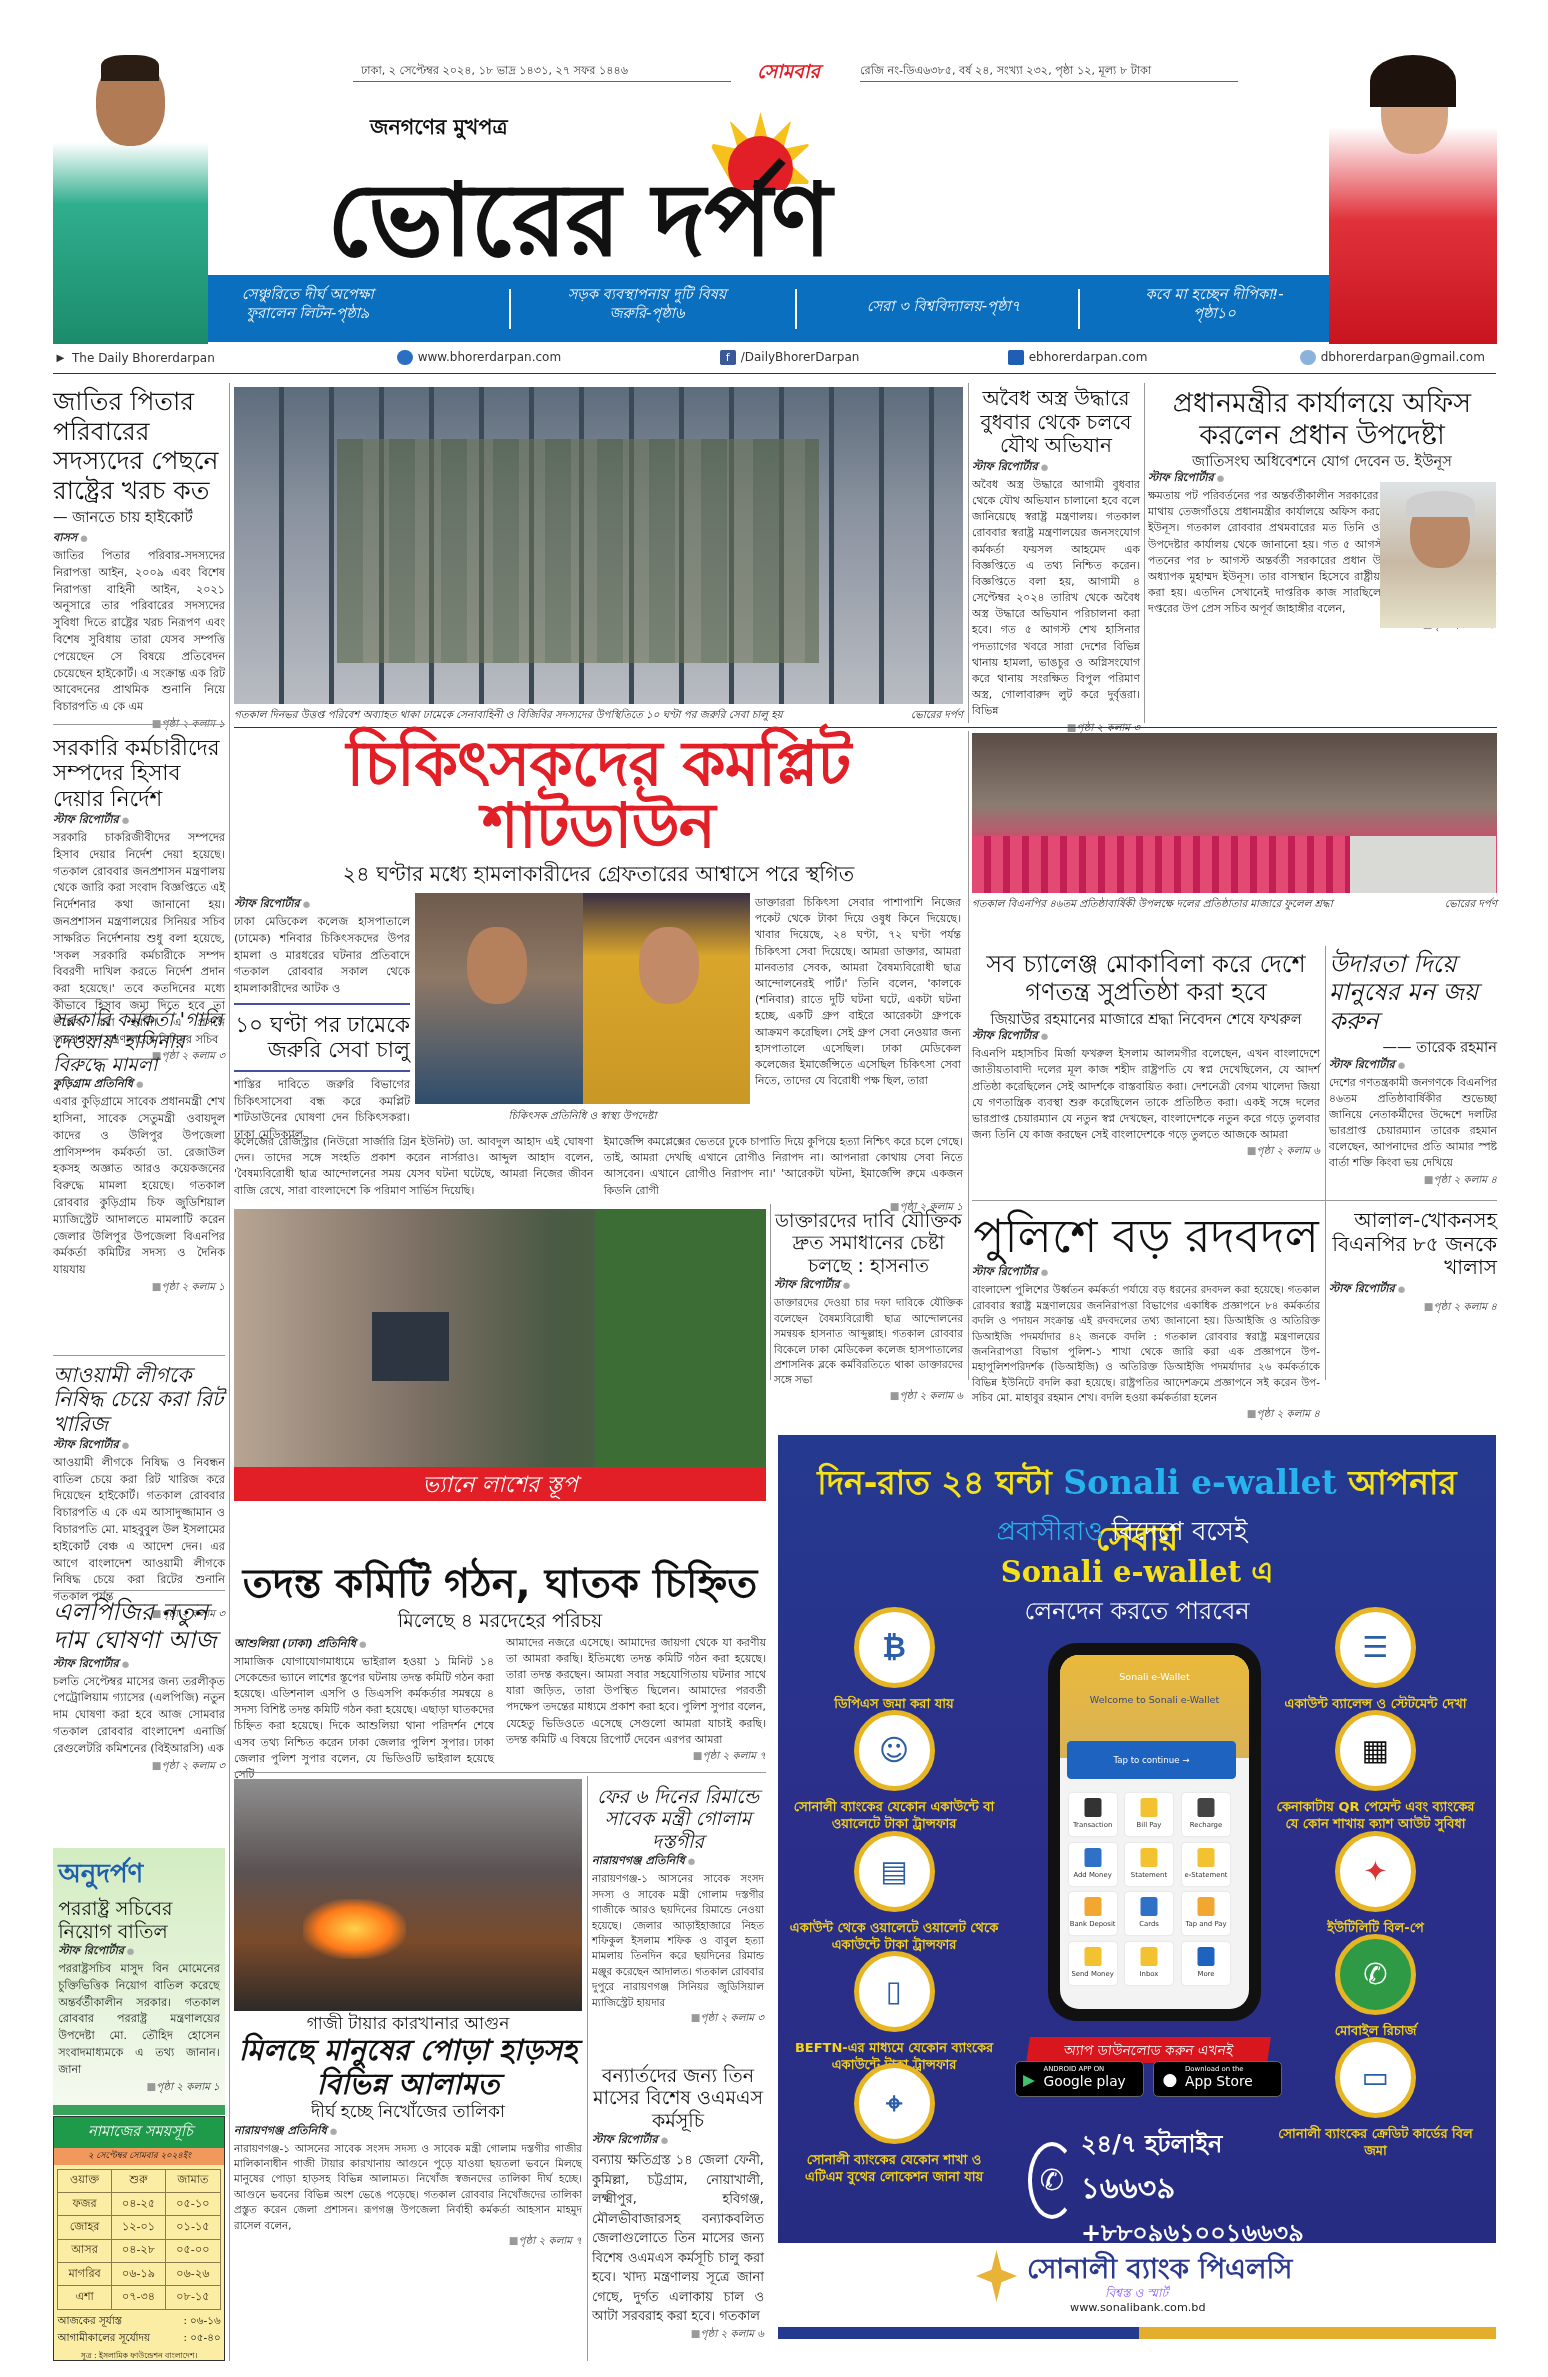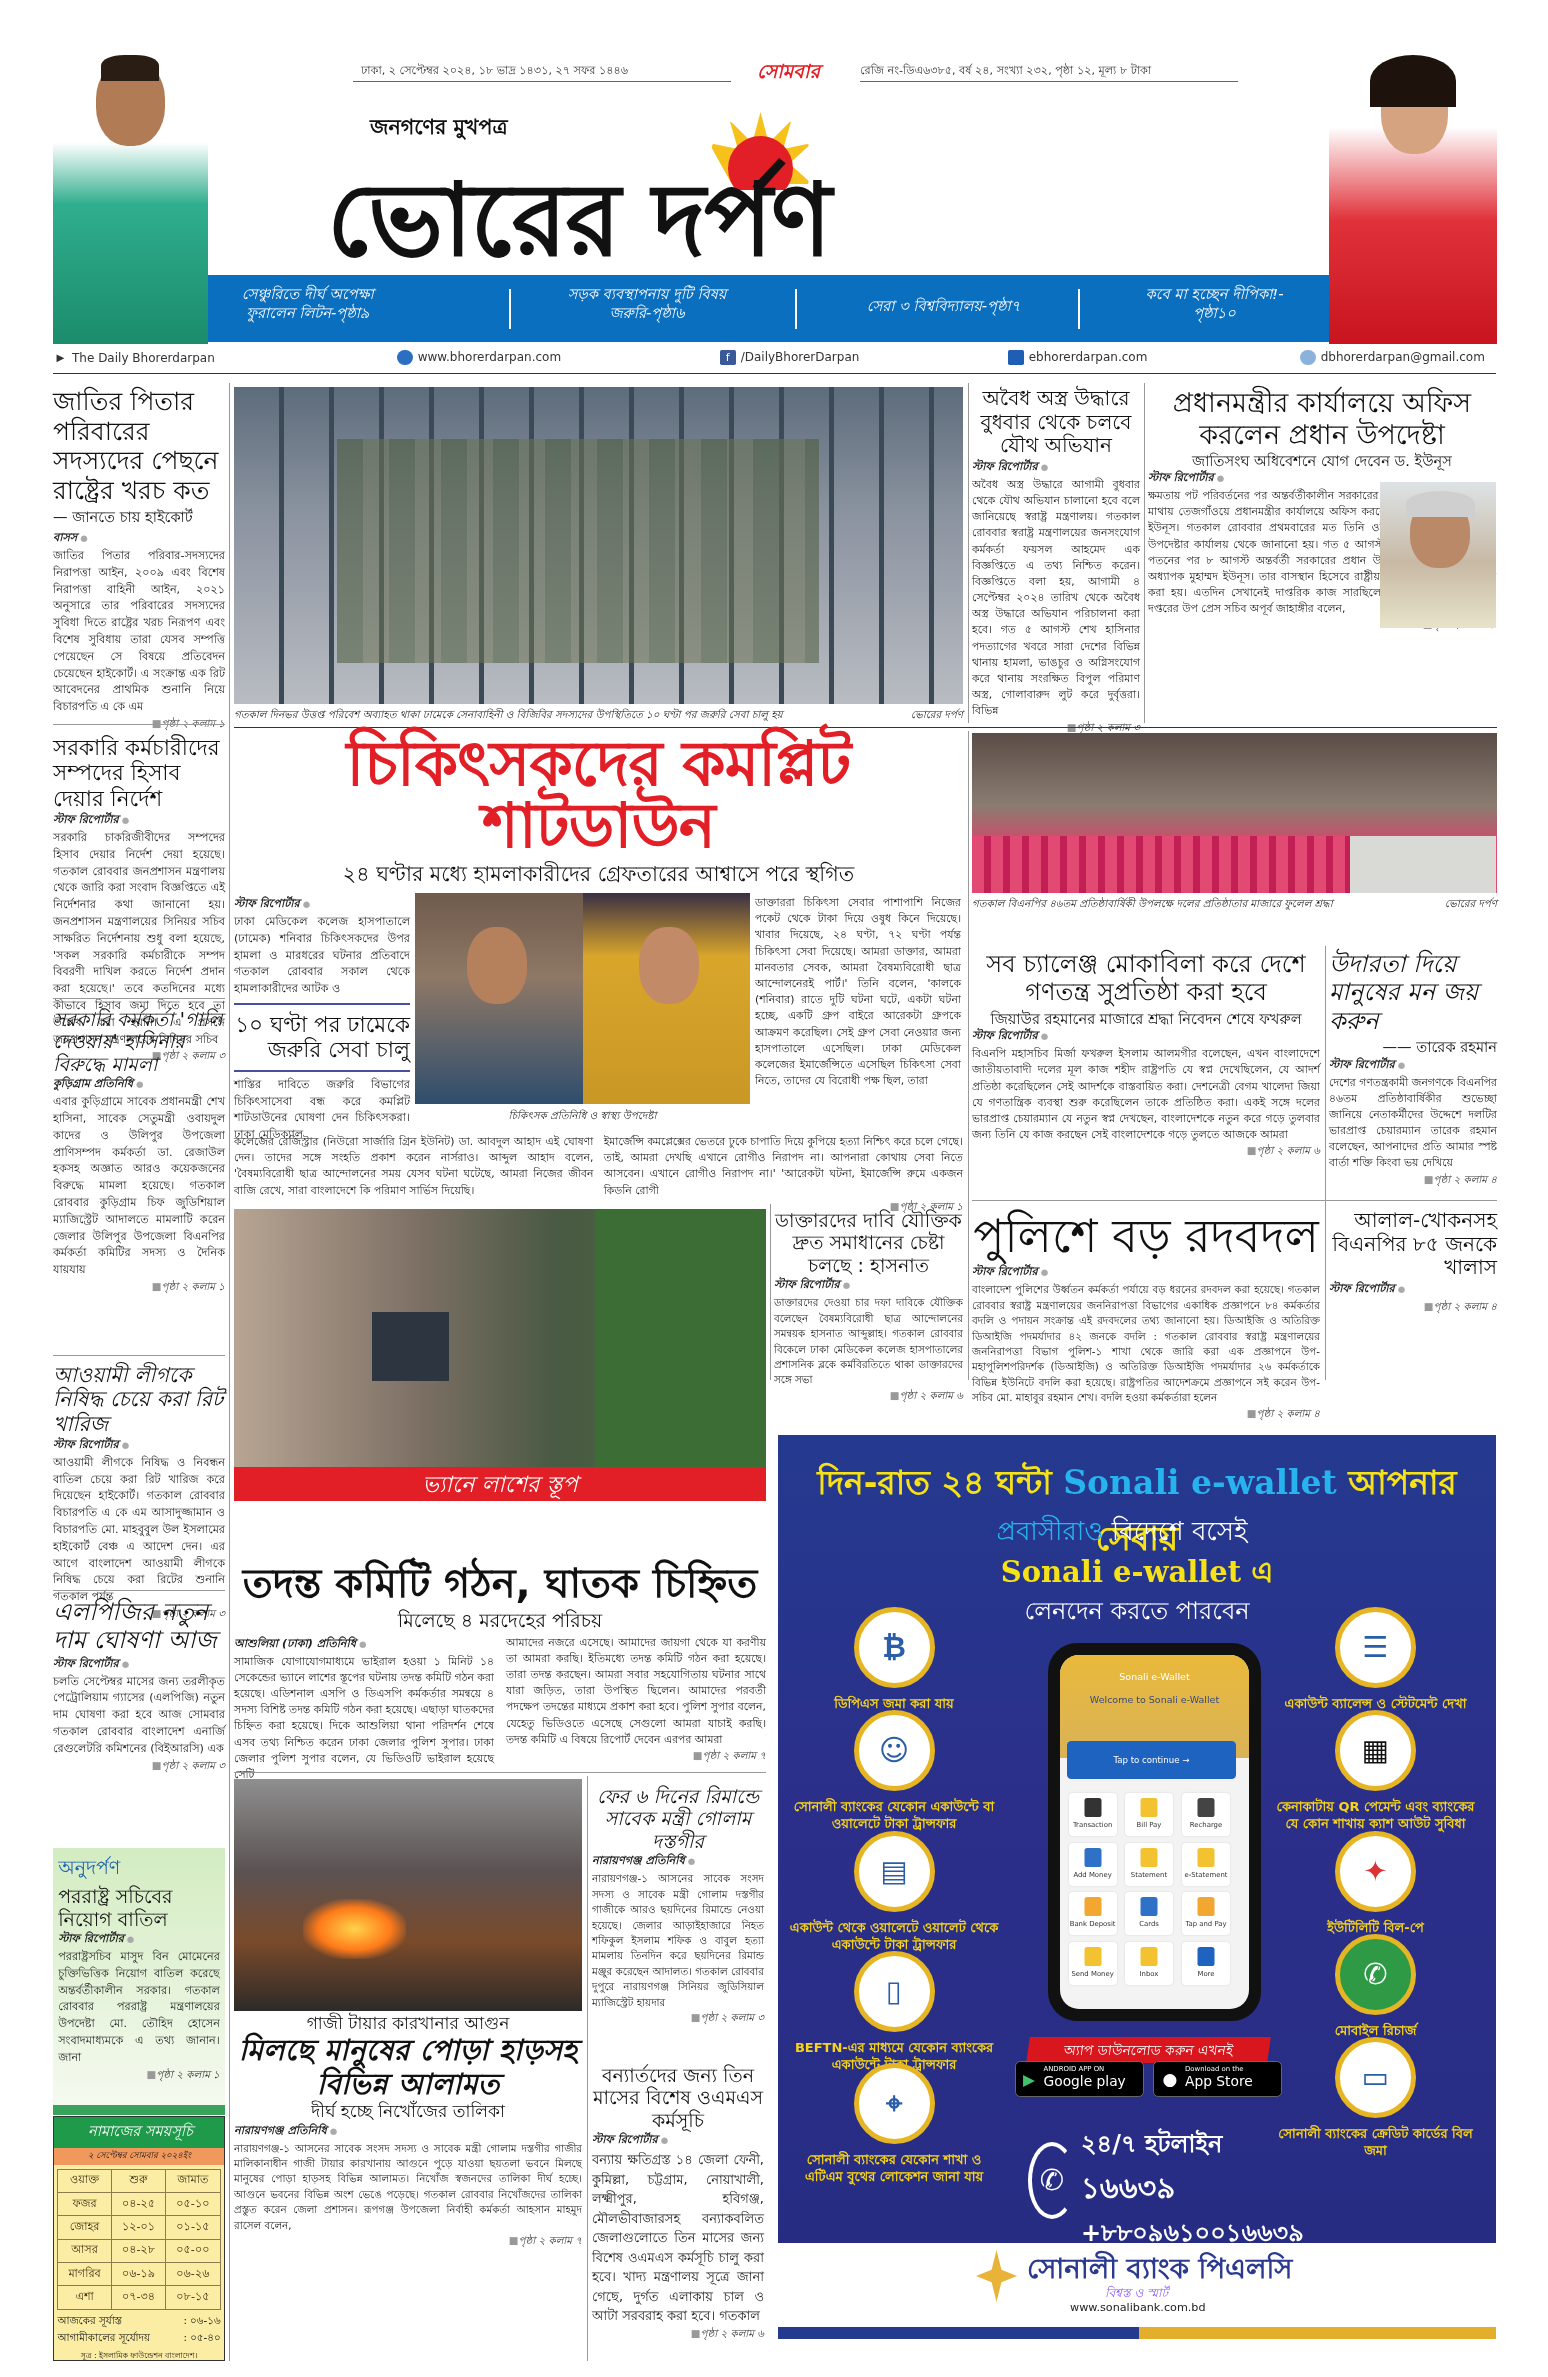--- a/index.html
+++ b/index.html
@@ -118,21 +118,21 @@
 <div class="rule-h" style="left:53px;top:1590px;width:172px"></div>
 
 <div class="abs" style="left:53px;top:1598px;width:172px">
   <div class="hl" style="font-size:24px;font-style:italic">এলপিজির নতুন দাম ঘোষণা আজ</div>
   <div class="byline">স্টাফ রিপোর্টার</div>
   <div class="body-text">চলতি সেপ্টেম্বর মাসের জন্য তরলীকৃত পেট্রোলিয়াম গ্যাসের (এলপিজি) নতুন দাম ঘোষণা করা হবে আজ সোমবার গতকাল রোববার বাংলাদেশ এনার্জি রেগুলেটরি কমিশনের (বিইআরসি) এক</div>
   <div class="jump">পৃষ্ঠা ২ কলাম ৩</div>
 </div>
 
 <div class="abs" style="left:53px;top:1848px;width:172px;height:267px;background:linear-gradient(180deg,#d3ecc1 0%,#f6faf1 100%);padding:5.2px">
-  <div style="font-size:19px;font-weight:normal;color:#1d5fae">অনুদর্পণ</div>
+  <div style="font-size:26px;font-weight:bold;color:#1d5fae">অনুদর্পণ</div>
   <div class="hl" style="font-size:19px">পররাষ্ট্র সচিবের নিয়োগ বাতিল</div>
   <div class="byline">স্টাফ রিপোর্টার</div>
   <div class="body-text">পররাষ্ট্রসচিব মাসুদ বিন মোমেনের চুক্তিভিত্তিক নিয়োগ বাতিল করেছে অন্তর্বর্তীকালীন সরকার। গতকাল রোববার পররাষ্ট্র মন্ত্রণালয়ের উপদেষ্টা মো. তৌহিদ হোসেন সংবাদমাধ্যমকে এ তথ্য জানান। জানা</div>
   <div class="jump">পৃষ্ঠা ২ কলাম ১</div>
   <div style="position:absolute;left:0;bottom:0;width:100%;height:10.3px;background:#3aa35b"></div>
 </div>
 
 <div class="abs prayer" style="left:53px;top:2116px;width:172px;height:245px;background:#fbeea4;border:1.7px solid #333">
   <div style="background:#1f9a4a;color:#fff;font-size:14.6px;font-style:italic;padding:3.4px 5.2px 3.4px 34px">নামাজের সময়সূচি</div>
   <div style="background:#f1995c;font-size:8.6px;font-style:italic;padding:1.7px 5.2px 1.7px 34px">২ সেপ্টেম্বর সোমবার ২০২৪ইং</div>

